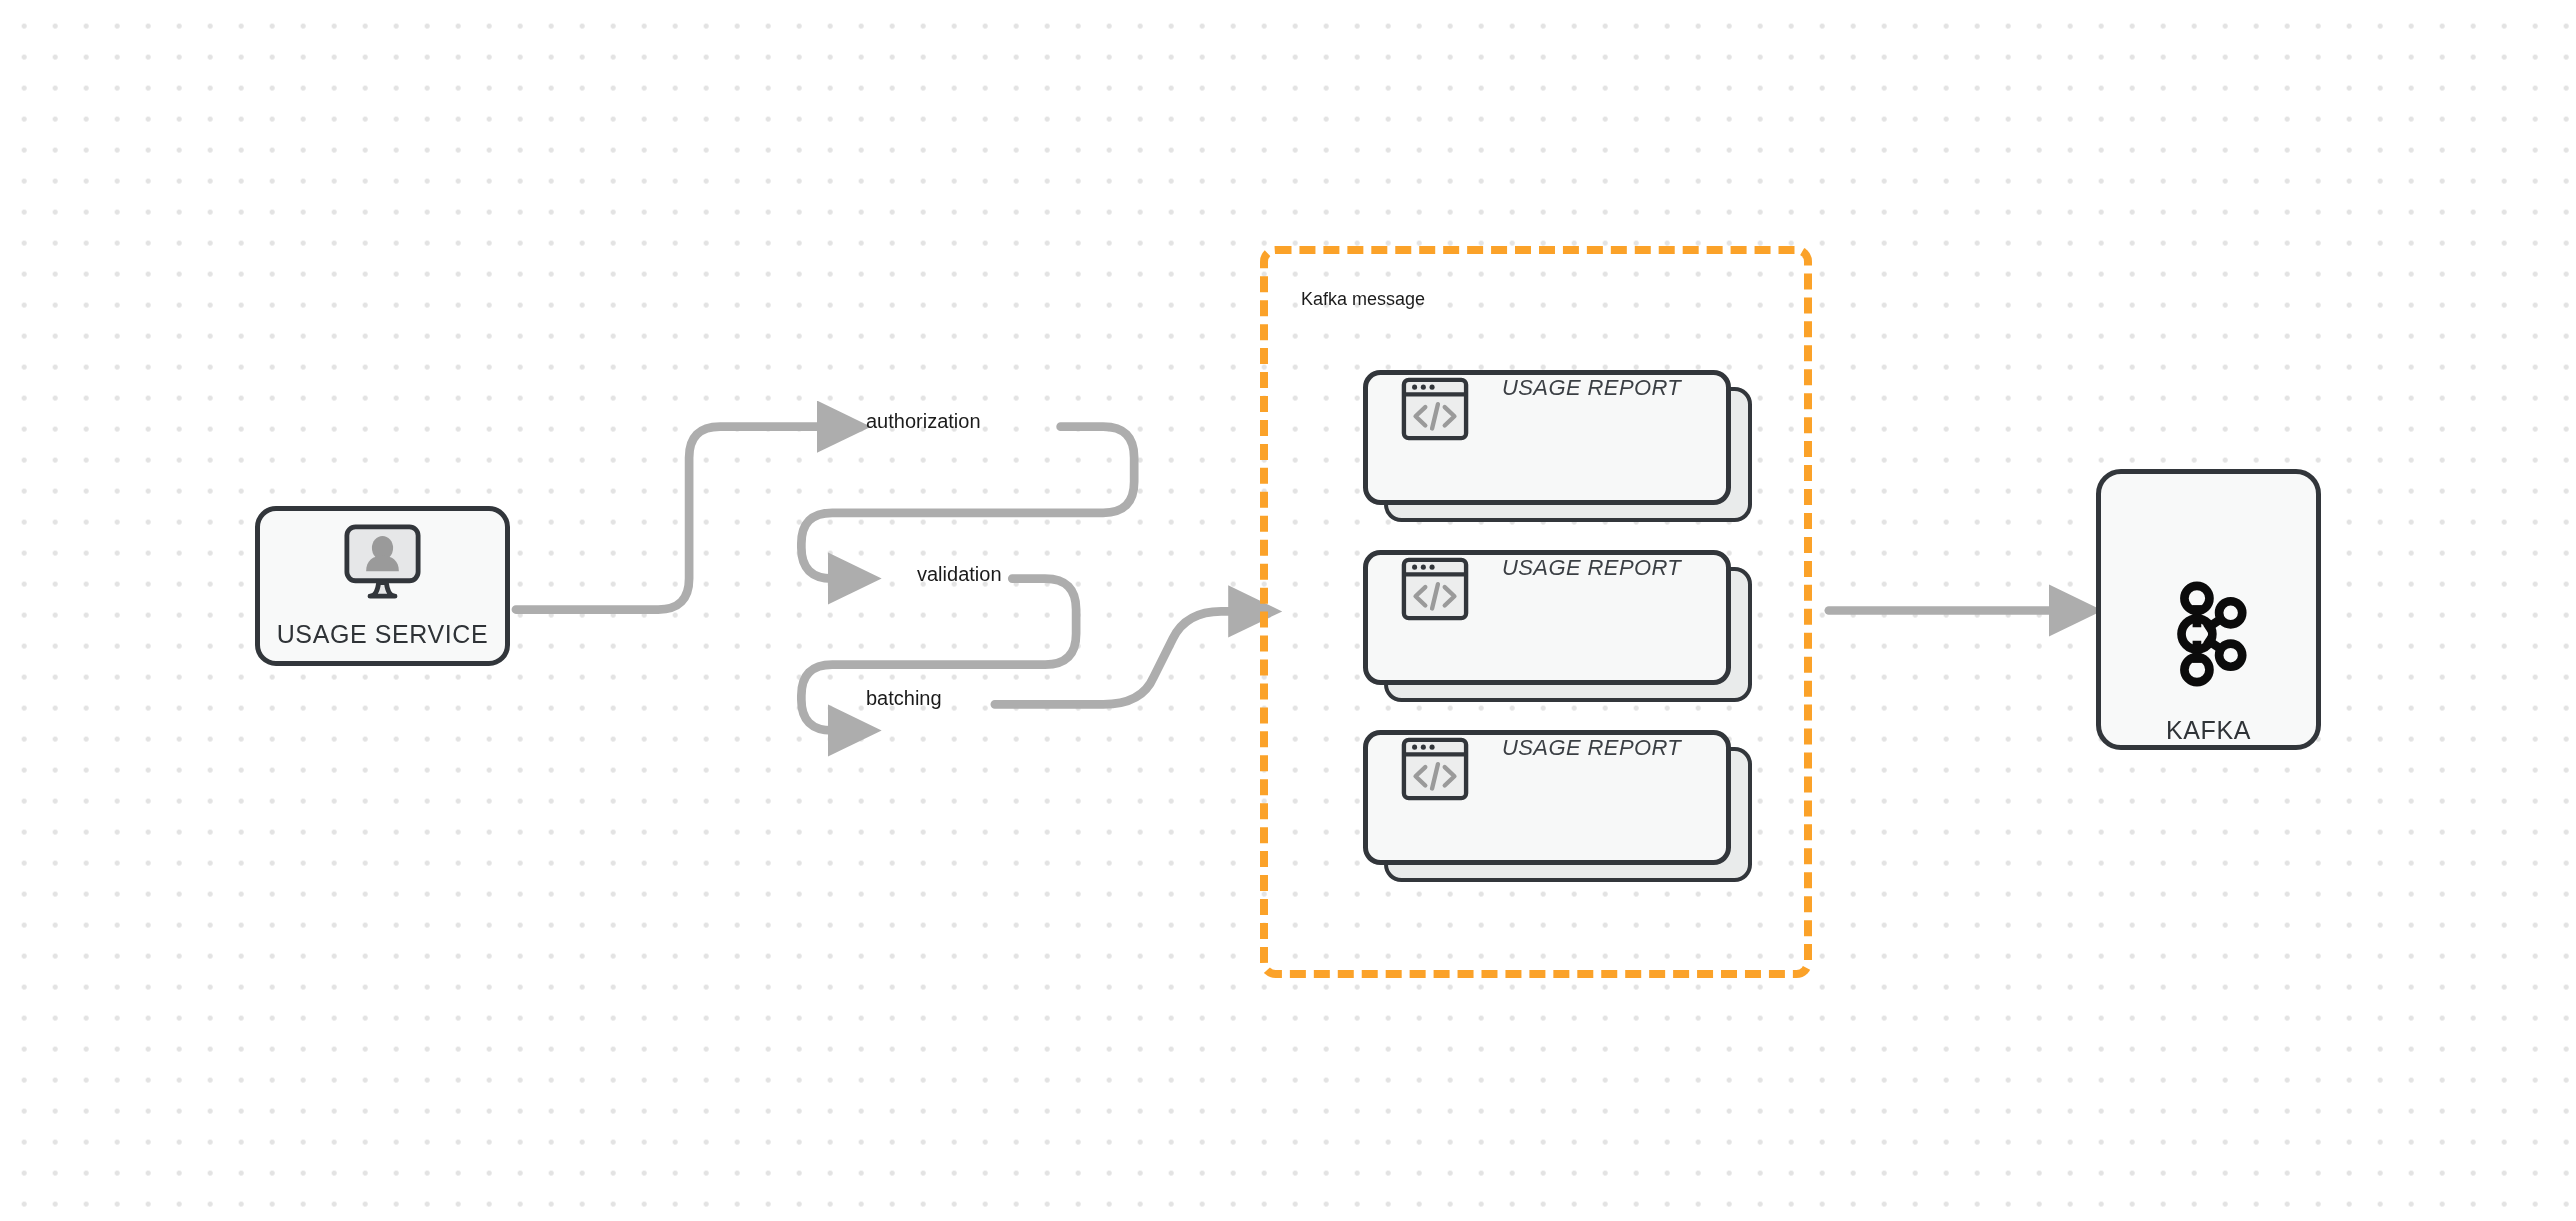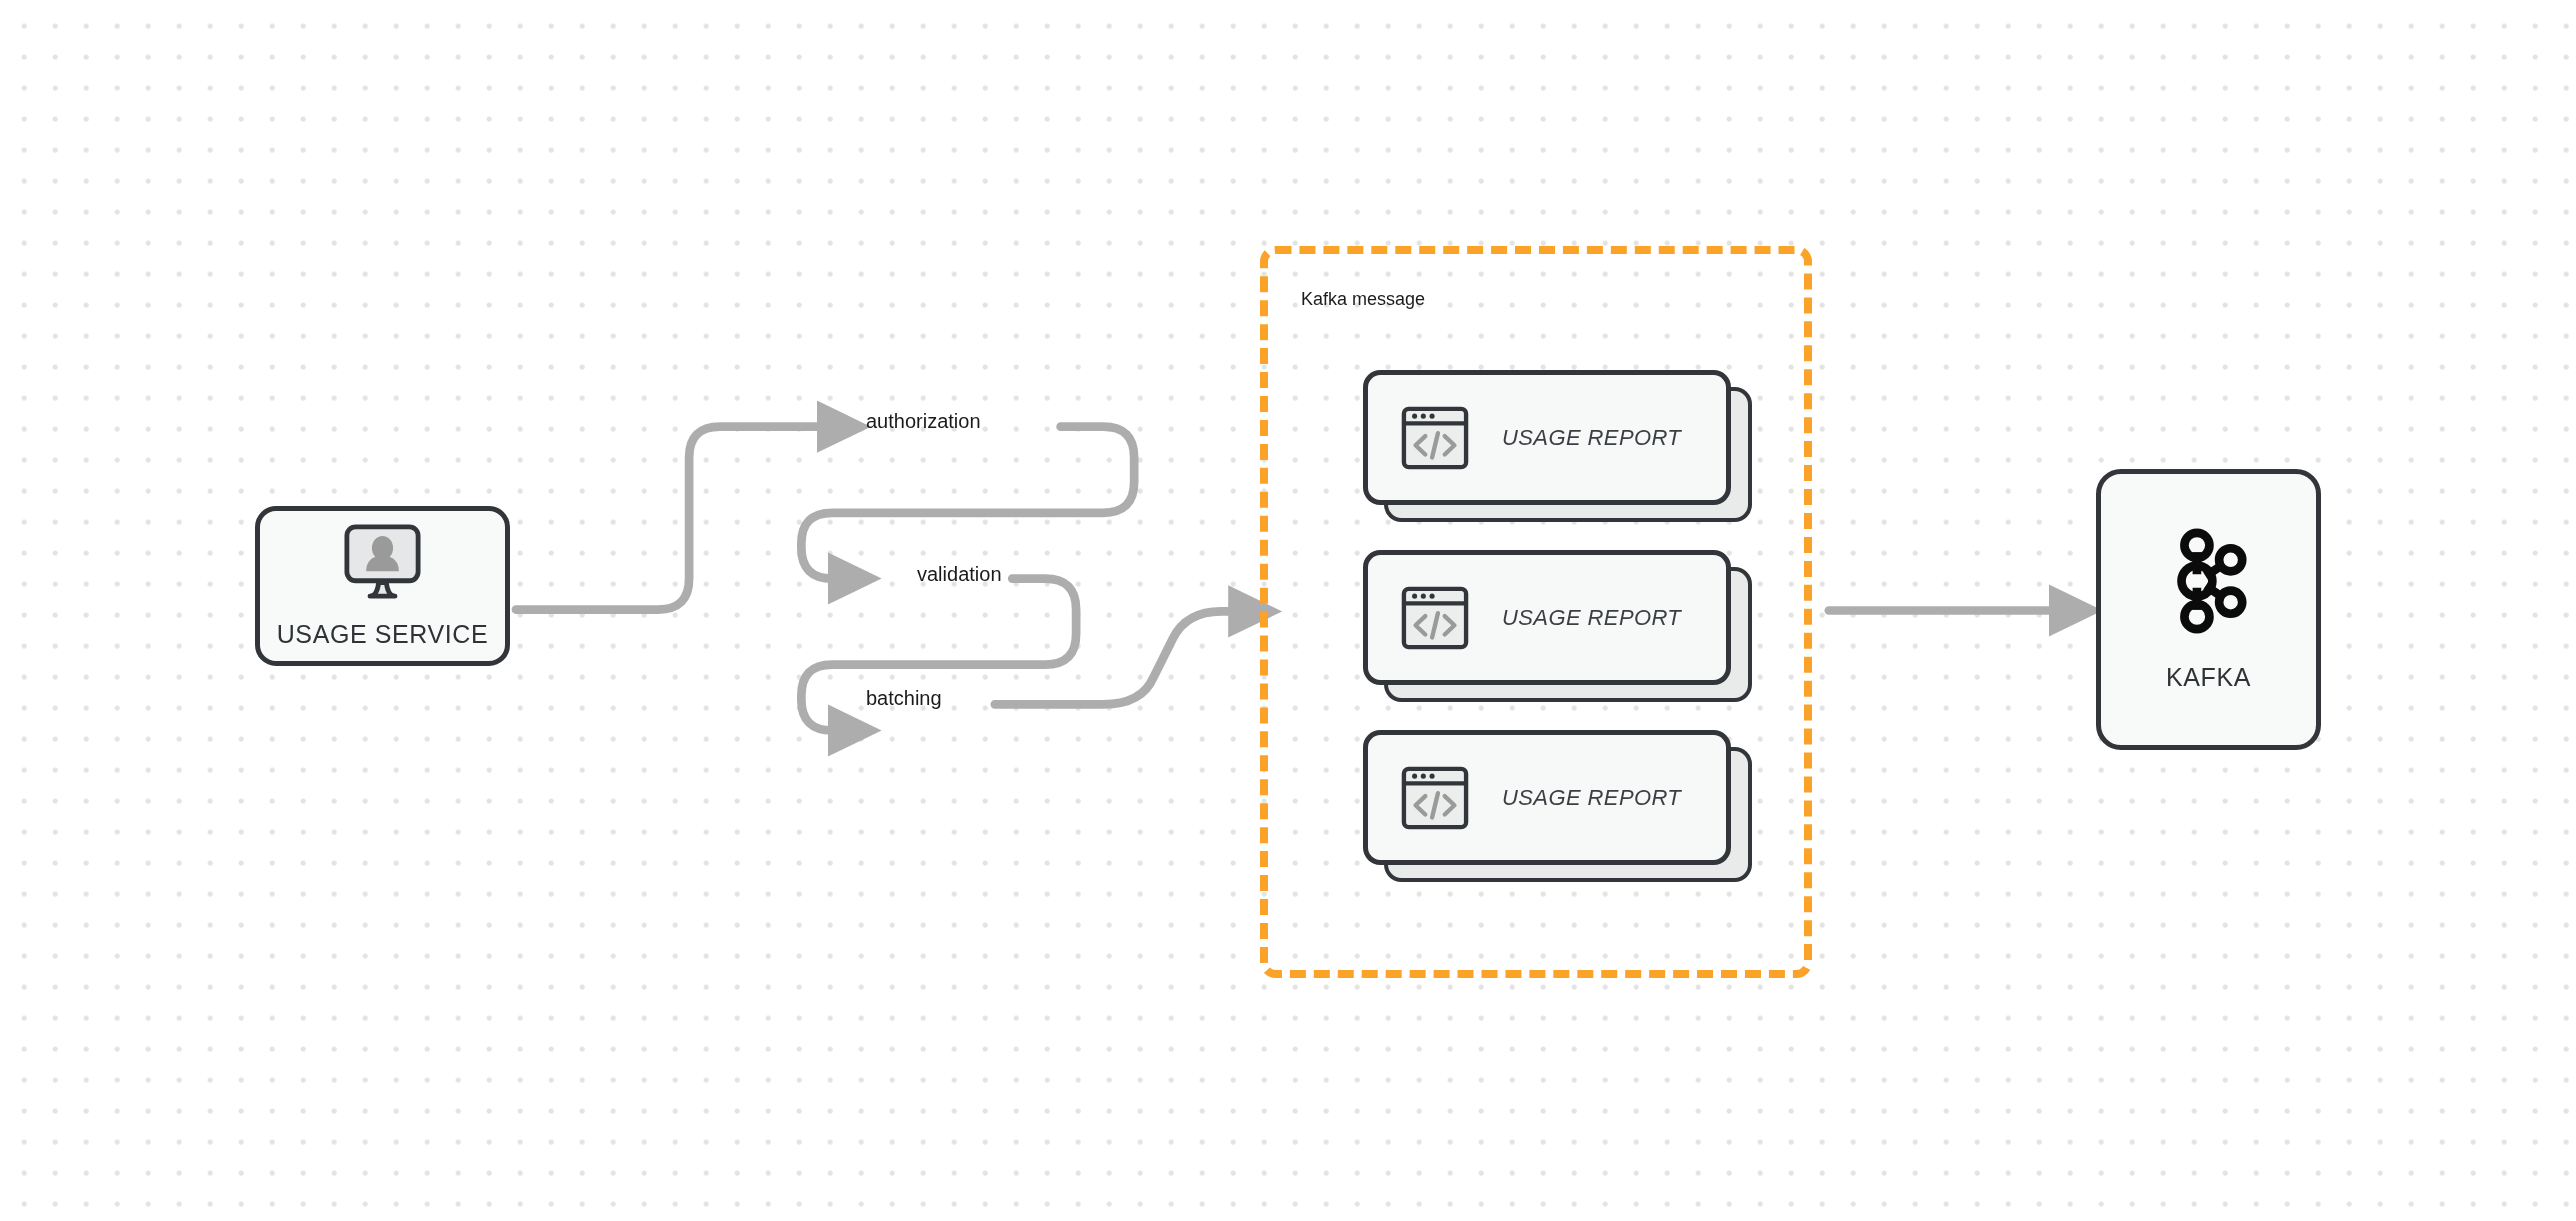--- a/index.html
+++ b/index.html
@@ -59,20 +59,21 @@
   }
   #usage-service-node .node-label { margin-top: 15.5px; }
 
   
   #kafka-node {
     left: 2096px;
     top: 469px;
     width: 225px;
     height: 281px;
     border-radius: 25px;
+    justify-content: flex-end;
   }
   #kafka-node .node-label { margin-top: 25px; }
 
   
   #kafka-message-group {
     position: absolute;
     left: 1260px;
     top: 246px;
     width: 552px;
     height: 732px;
@@ -111,21 +112,21 @@
     position: absolute;
     left: 0;
     top: 0;
     width: 368px;
     height: 135px;
     background: #f7f8f8;
     border: 5.8px solid #32363b;
     border-radius: 17.4px;
     box-sizing: border-box;
     display: flex;
-    align-items: center;
+    align-items: flex-start;
   }
   .code-window-icon {
     position: relative;
     margin-left: 33px;
     width: 68px;
     height: 68px;
     flex: 0 0 auto;
   }
   .report-card-text {
     margin-left: 33px;

